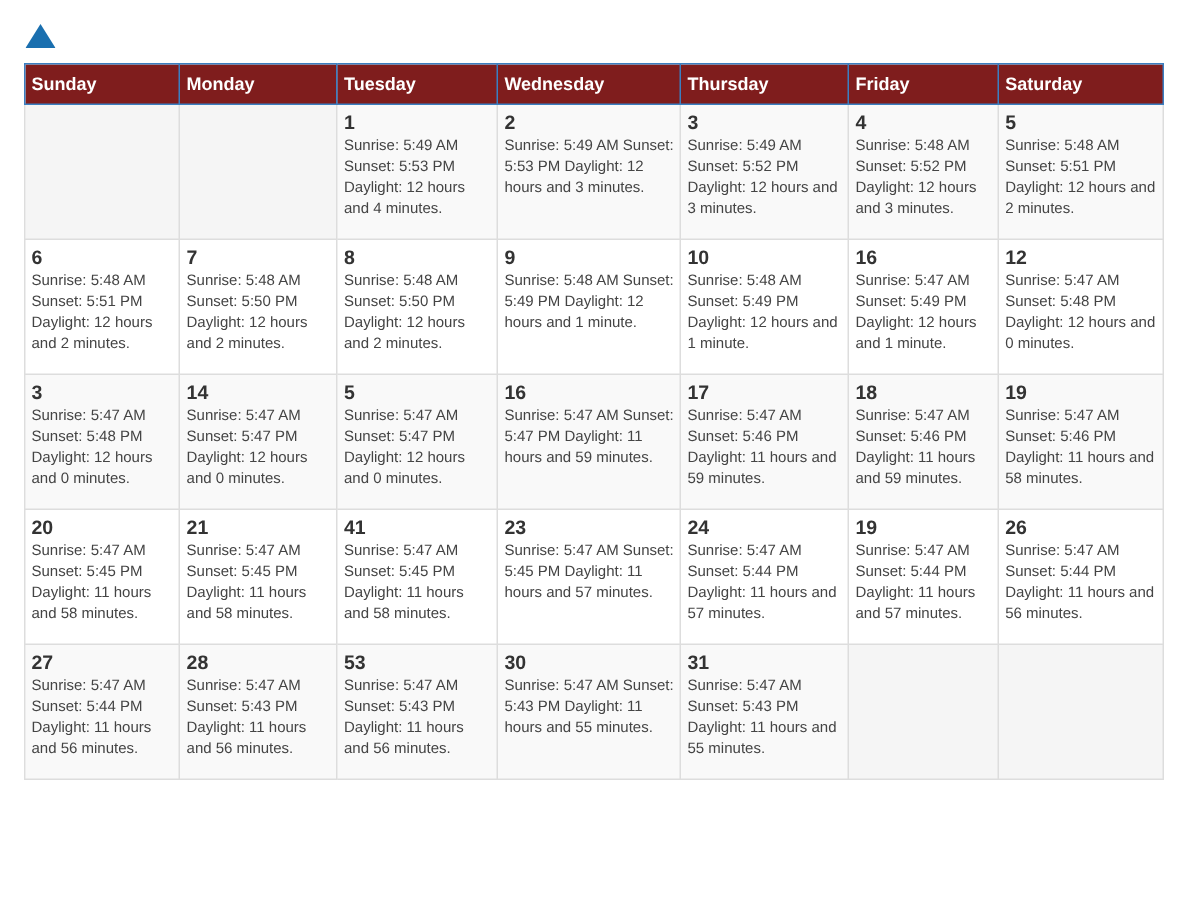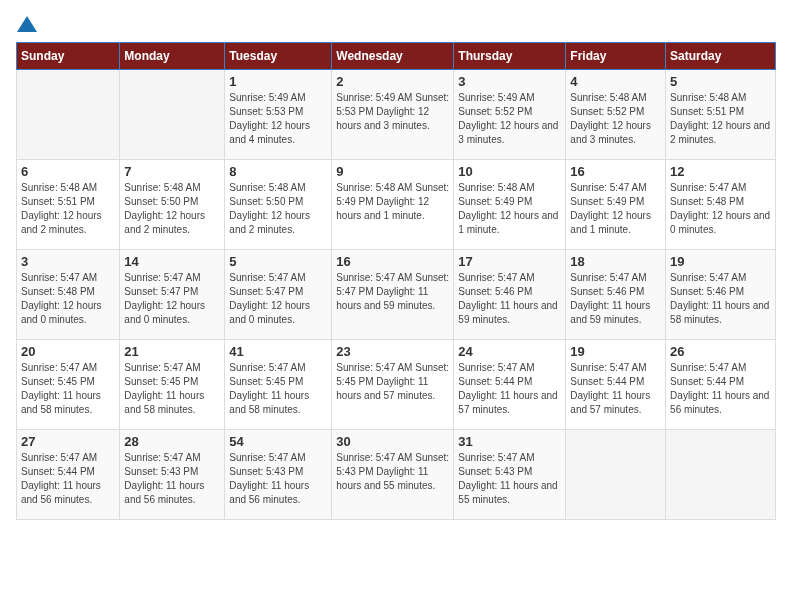--- a/index.html
+++ b/index.html
@@ -296,21 +296,21 @@
 Sunset: 5:44 PM
 Daylight: 11 hours and 56 minutes.</div>
         </td>
         <td>
           <span class="day-number">28</span>
           <div class="day-info">Sunrise: 5:47 AM
 Sunset: 5:43 PM
 Daylight: 11 hours and 56 minutes.</div>
         </td>
         <td>
-          <span class="day-number">54</span>
+          <span class="day-number">53</span>
           <div class="day-info">Sunrise: 5:47 AM
 Sunset: 5:43 PM
 Daylight: 11 hours and 56 minutes.</div>
         </td>
         <td>
           <span class="day-number">30</span>
           <div class="day-info">Sunrise: 5:47 AM
 Sunset: 5:43 PM
 Daylight: 11 hours and 55 minutes.</div>
         </td>

